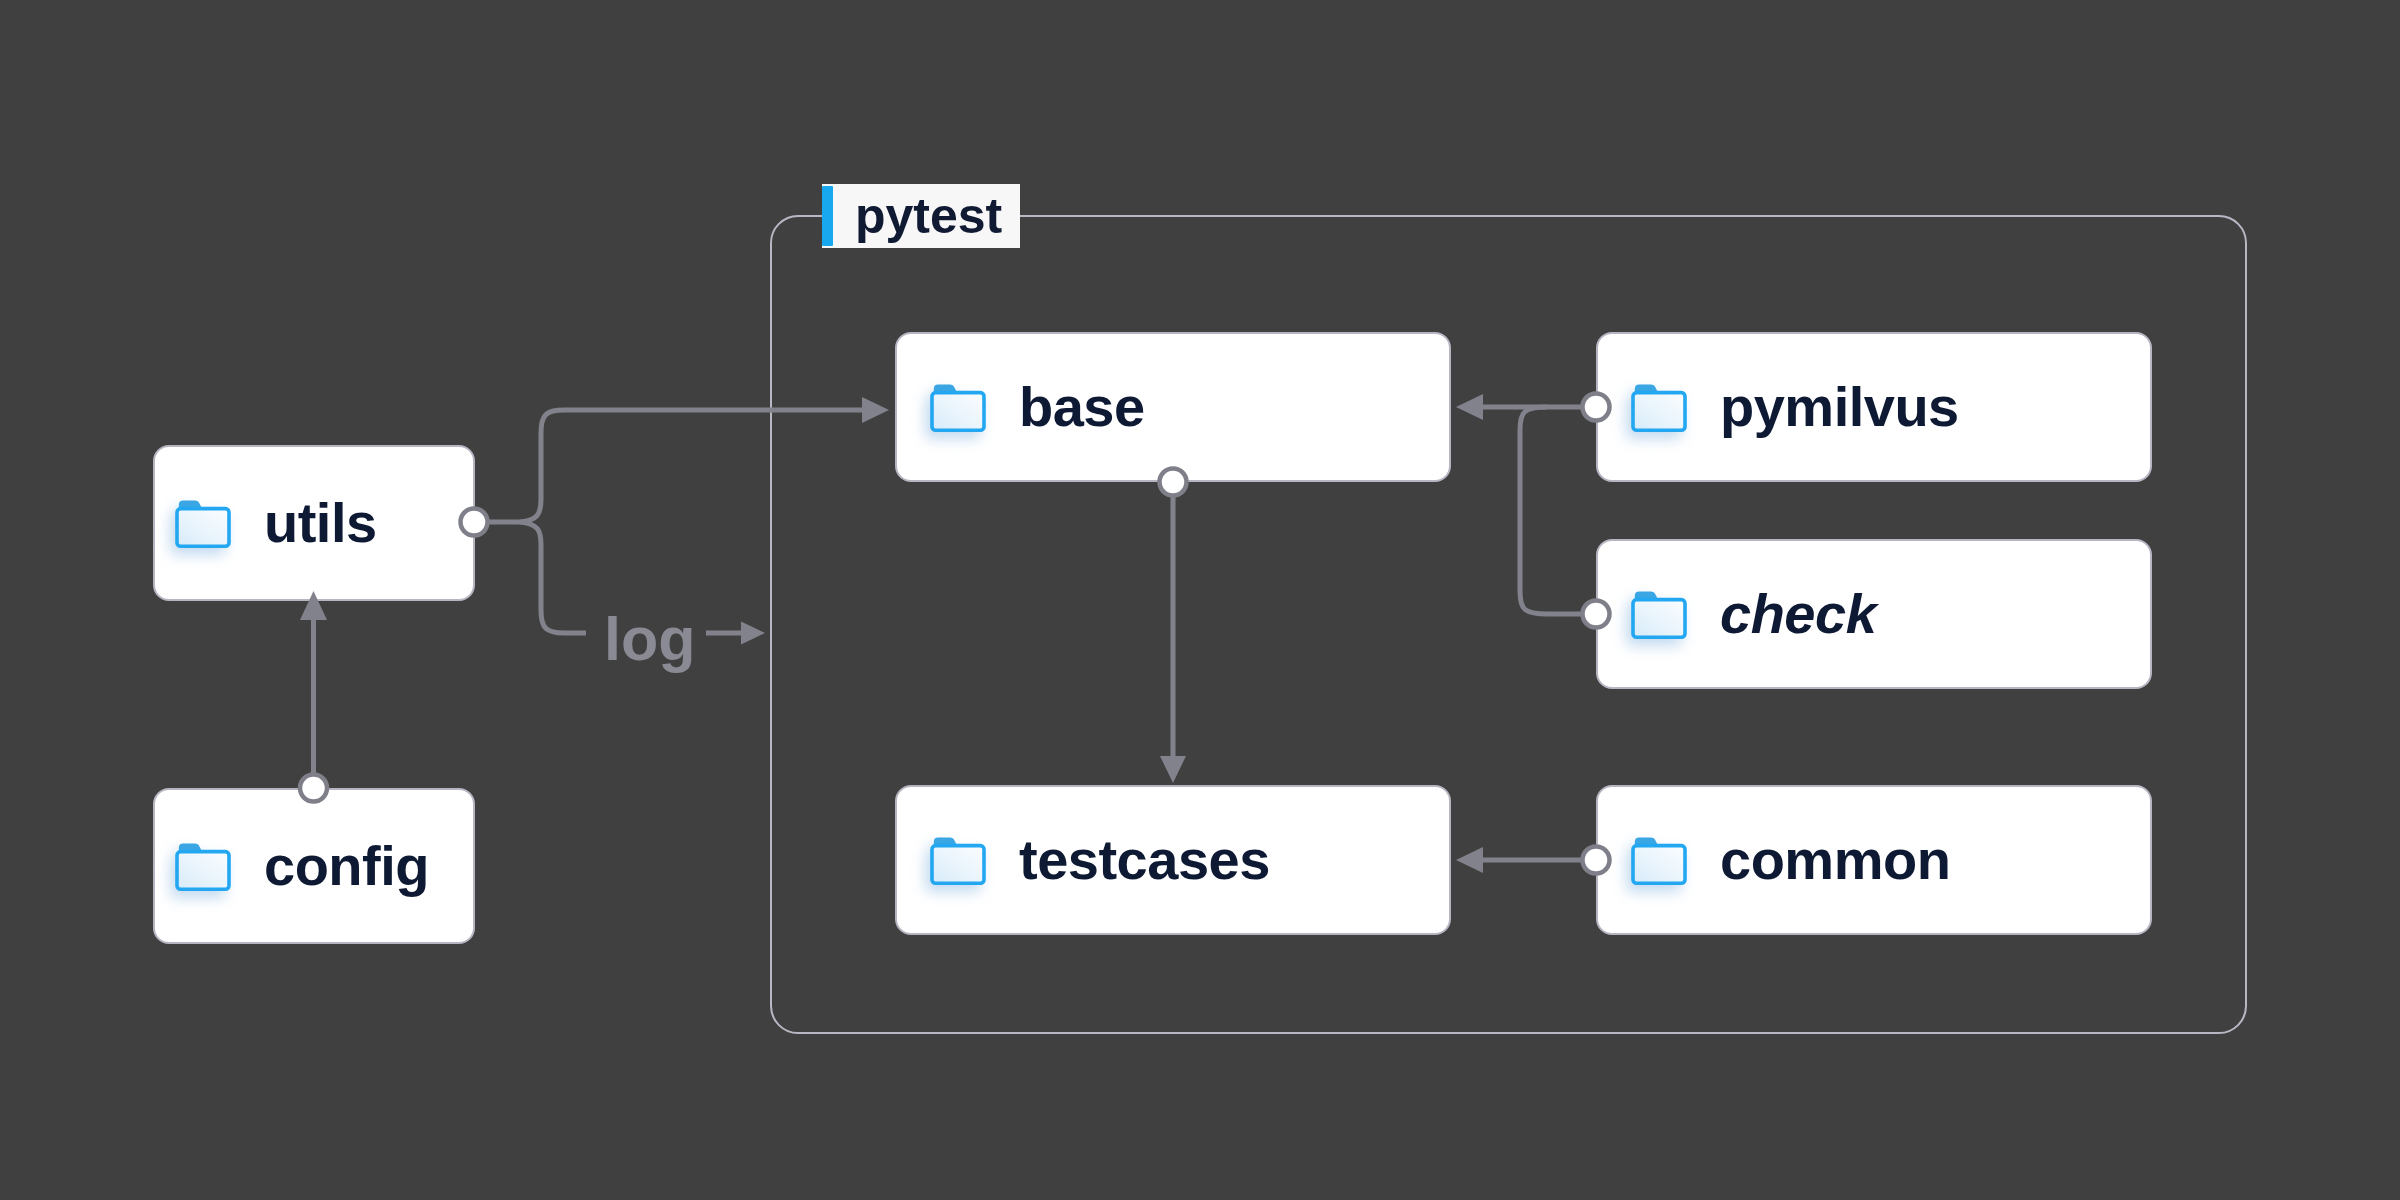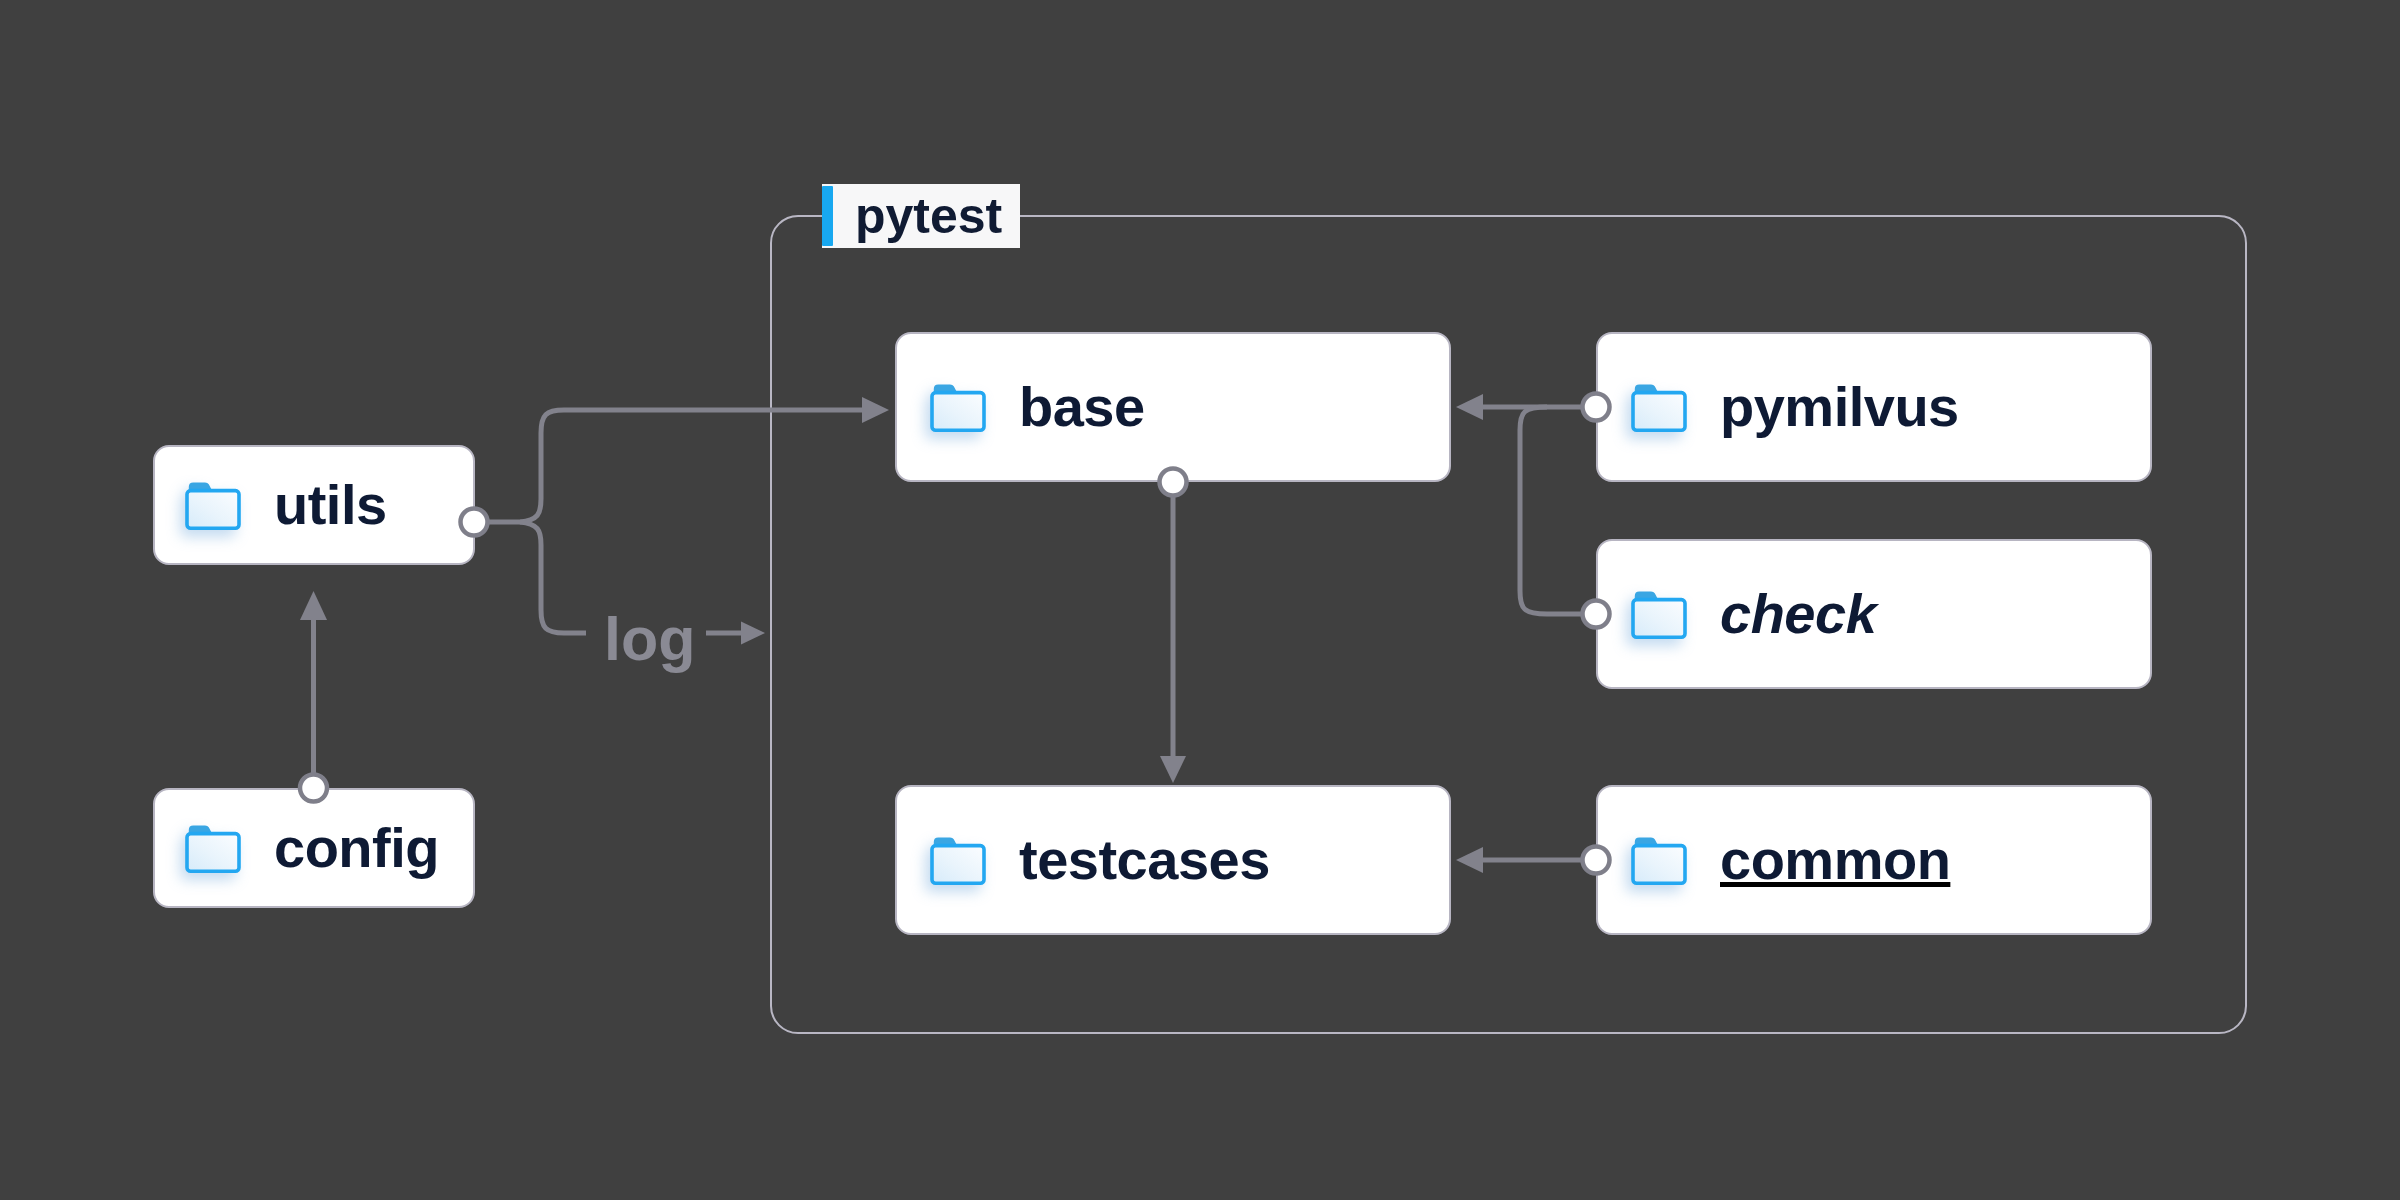--- a/index.html
+++ b/index.html
@@ -36,29 +36,29 @@
     background:#ffffff;border:2.5px solid #b7b5c2;border-radius:16px;
     z-index:2;box-sizing:border-box;
   }
   .node .label{
     font-size:56px;font-weight:700;color:#0e1a34;line-height:1;letter-spacing:-0.5px;
   }
   .node .folder{
     width:58px;height:52px;flex:0 0 auto;margin-right:32px;
     filter:drop-shadow(-5px 7px 7px rgba(100,160,215,.38));
   }
-  .node.small{left:153px;width:322px;height:120px;padding-left:29px;}
+  .node.small{left:153px;width:322px;height:156px;padding-left:19px;}
   #node-utils{top:445px;}
   #node-config{top:788px;}
   .node.wide{width:556px;height:150px;padding-left:32px;}
   #node-base{left:895px;top:332px;}
   #node-pymilvus{left:1596px;top:332px;}
   #node-check{left:1596px;top:539px;font-style:italic;}
   #node-testcases{left:895px;top:785px;}
-  #node-common{left:1596px;top:785px;text-decoration:underline;}
+  #node-common{left:1596px;top:785px;}
 
   
   .log-label{
     position:absolute;left:604px;top:609px;z-index:4;
     font-size:61px;font-weight:700;color:#8a8a94;line-height:1;
   }
 
   
   svg.wires{position:absolute;left:0;top:0;z-index:3;pointer-events:none;}
   .wire{stroke:#82828c;stroke-width:5;fill:none;}

